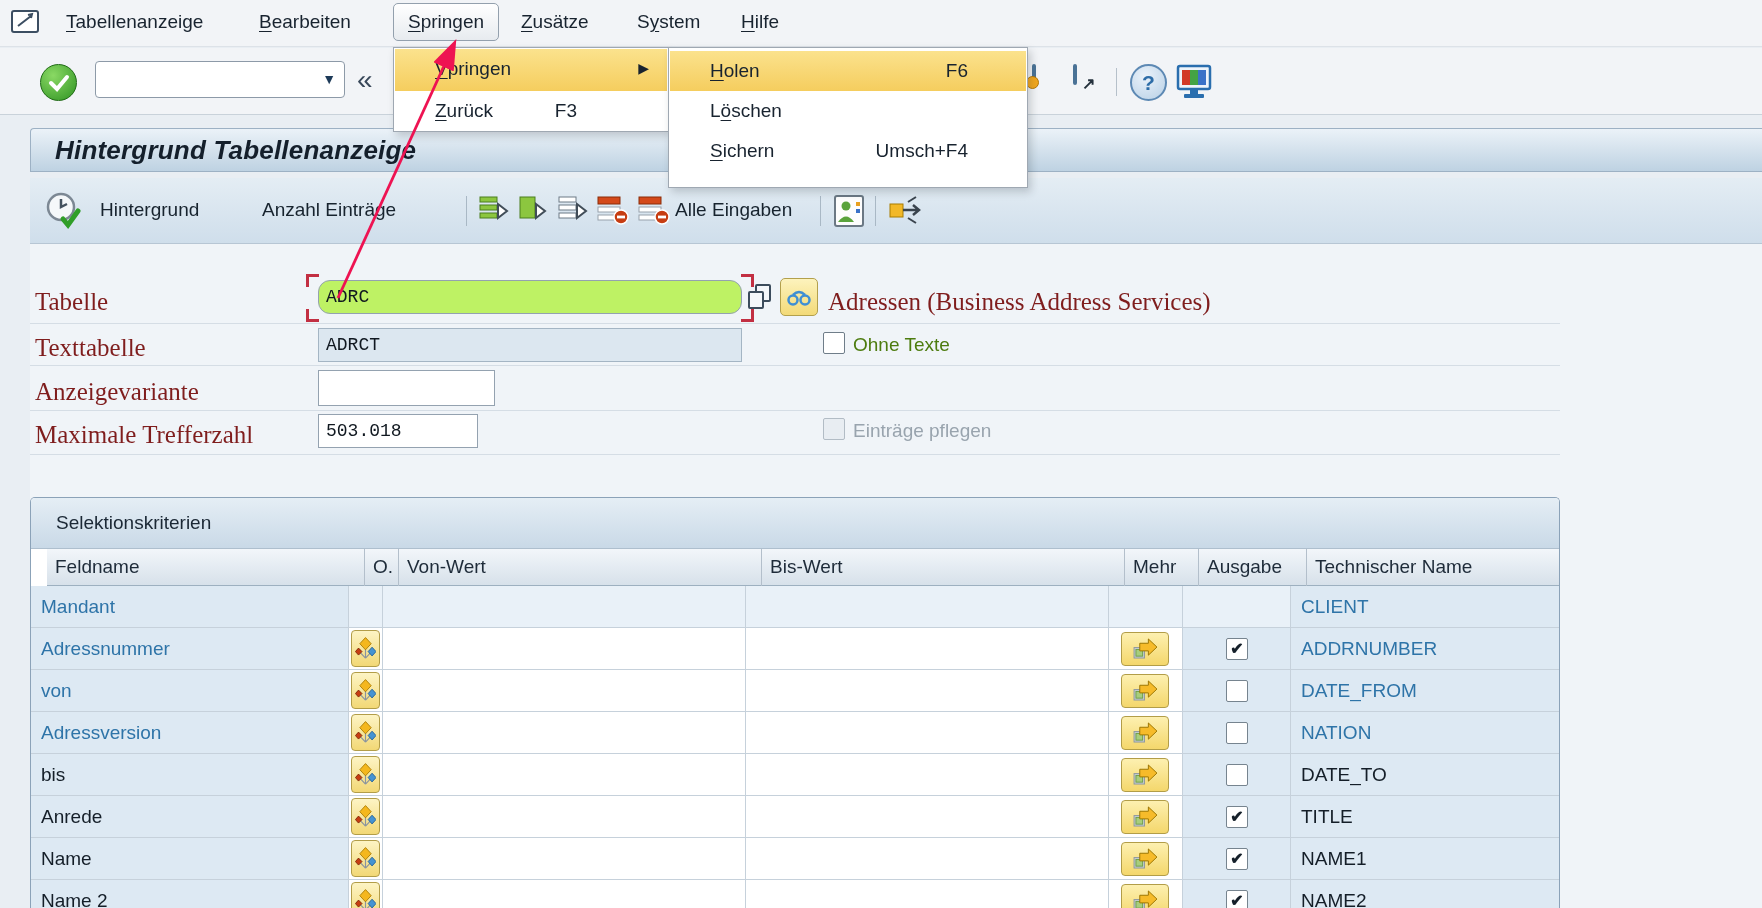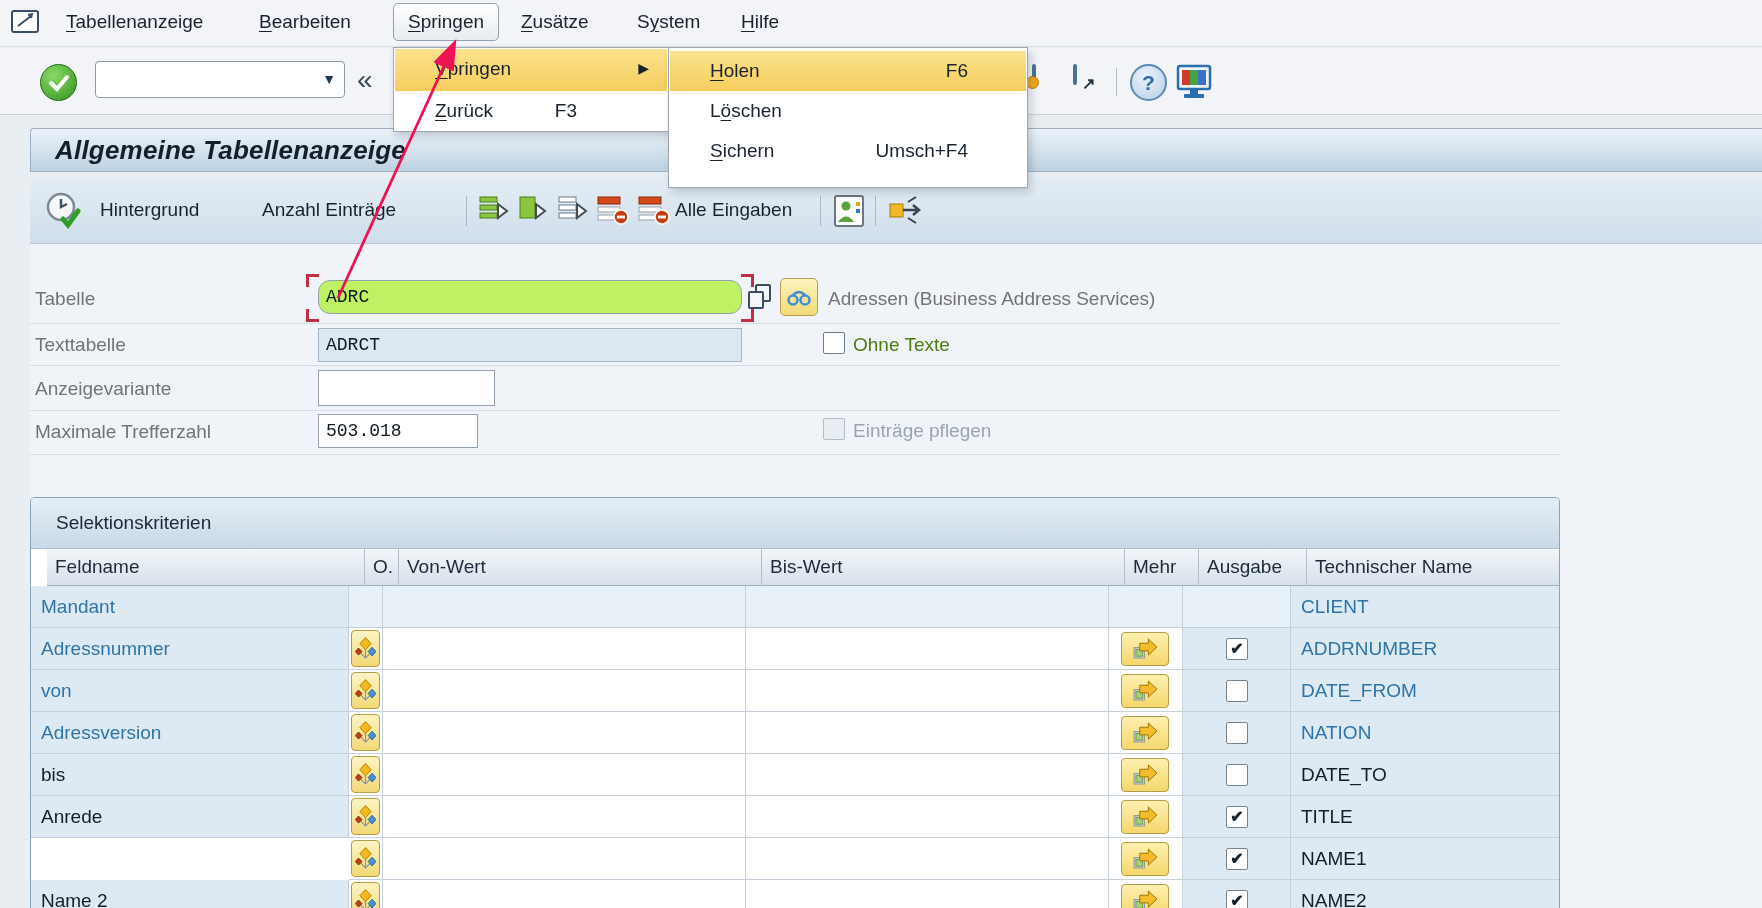--- a/index.html
+++ b/index.html
@@ -38,21 +38,21 @@
 
   
   .apptoolbar{position:absolute;left:30px;top:178px;width:1732px;height:66px;
               background:linear-gradient(#e4edf4,#cfdeeb);border-bottom:1px solid #b7c6d4;}
   .atext{position:absolute;top:21px;font-size:19px;color:#17232e;white-space:nowrap;cursor:default;}
   .aicon{position:absolute;top:16px;}
   .asep{position:absolute;top:18px;width:1px;height:30px;background:#a9b8c5;}
 
   
   .main{position:absolute;left:30px;top:244px;width:1732px;height:664px;background:#f0f4f8;}
-  .flabel{position:absolute;font-size:19px;color:#737373;white-space:nowrap;}
+  .flabel{position:absolute;font-size:25px;color:#7f1d1d;white-space:nowrap;font-family:Liberation Serif, serif;}
   .ffield{position:absolute;height:34px;border:1px solid #94a2b0;background:#fff;
           font-family:"Liberation Mono",monospace;font-size:18px;color:#101820;
           display:flex;align-items:center;padding-left:7px;}
   .ffield.yellow{background:#bef264;border-radius:12px;}
   .ffield.ro{background:#dce7f0;border-color:#a4b5c4;}
   .fsep{position:absolute;left:0;width:1530px;height:1px;background:#d5dde5;}
   .fcb{position:absolute;width:22px;height:22px;border:1px solid #6f7d89;background:#fff;border-radius:2px;}
   .fcb.disabled{border-color:#b2bcc5;background:#e8edf2;}
   .fcblabel{position:absolute;font-size:19px;color:#4d7c0f;}
   .fcblabel.disabled{color:#99a4ae;}
@@ -161,21 +161,21 @@
       <rect x="3" y="2" width="32" height="23" rx="2" fill="#eef4fa" stroke="#2a6eae" stroke-width="2.5"></rect>
       <rect x="7" y="6" width="8" height="15" fill="#d23a28"></rect>
       <rect x="15" y="6" width="8" height="15" fill="#44a344"></rect>
       <rect x="23" y="6" width="8" height="15" fill="#3a72c8"></rect>
       <rect x="15" y="25" width="8" height="5" fill="#2a6eae"></rect>
       <rect x="9" y="30" width="20" height="4" rx="1" fill="#2a6eae"></rect>
     </svg>
   </span>
 
   <div class="titlebar">
-    <span class="title">Allgemeine Tabellenanzeige</span>
+    <span class="title">Hintergrund Tabellenanzeige</span>
   </div>
 
   <div class="apptoolbar">
     <span class="aicon" style="left:14px;top:13px">
       <svg width="38" height="40" viewBox="0 0 38 40">
         <circle cx="17" cy="16" r="13" fill="#f5f8fa" stroke="#7c8894" stroke-width="2.5"></circle>
         <path d="M17 8 L17 16 L23 13" stroke="#44525f" stroke-width="2.5" fill="none"></path>
         <polyline points="19,28 24,34 34,20" fill="none" stroke="#2f9e28" stroke-width="5" stroke-linecap="round"></polyline>
       </svg>
     </span>
@@ -415,20 +415,21 @@
               </svg>
             </button>
           </div>
         <div class="td k5 bblue">
             <span class="cb">✔</span>
           </div>
         <div class="td k6 bblue tdtext dark">TITLE</div>
       </div>
 
       <div class="tr" style="top:340px">
+        <div class="td k0 bblue tdtext dark">Name</div>
         <div class="td k1 bwhite">
             <button class="obtn">
               <svg width="21" height="23">
                 <use href="#sym-seldia"></use>
               </svg>
             </button>
           </div>
         <div class="td k2 bwhite"></div>
         <div class="td k3 bwhite"></div>
         <div class="td k4 bwhite">

